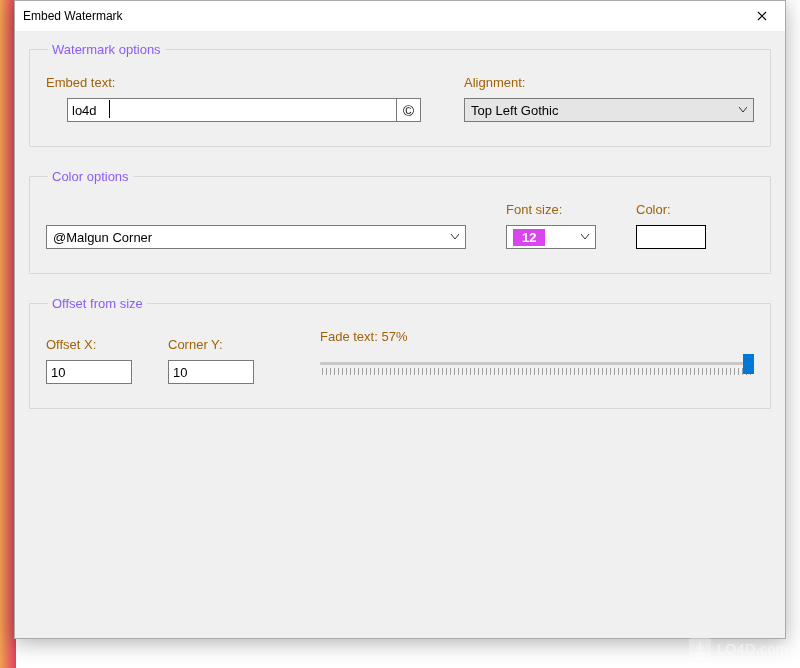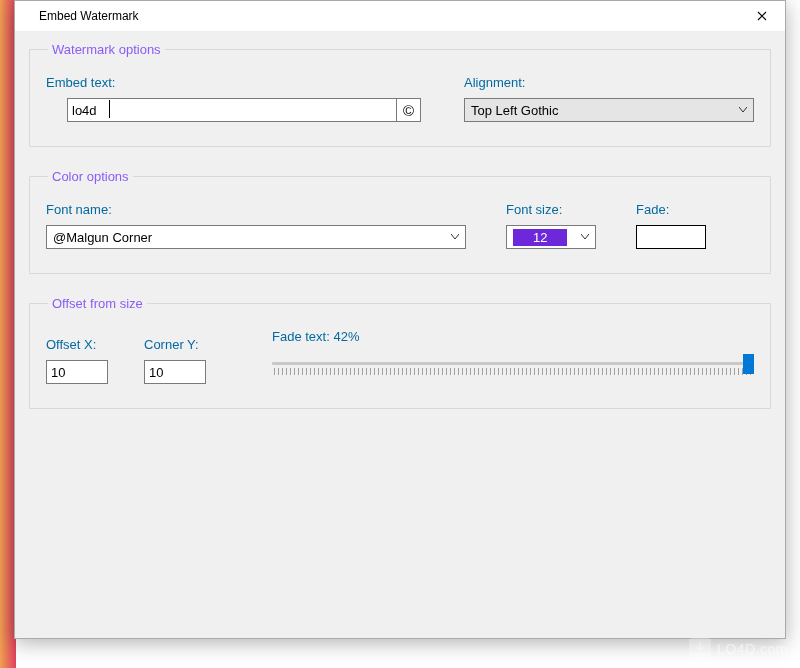--- a/index.html
+++ b/index.html
@@ -25,21 +25,21 @@
   background: #fff;
   border: 1px solid #aaa;
   box-shadow: 0 4px 20px rgba(0,0,0,0.3);
 }
 .titlebar {
   height: 31px;
   background: #fff;
   border-bottom: 1px solid #eee;
   display: flex;
   align-items: center;
-  padding-left: 24px;
+  padding-left: 8px;
 }
 .titlebar-text {
   flex: 1;
   font-size: 12px;
   color: #000;
 }
 .close-btn {
   width: 46px;
   height: 31px;
   display: flex;
@@ -61,21 +61,21 @@
   position: relative;
 }
 fieldset.groupbox legend {
   padding: 0 4px;
   font-size: 13px;
   color: #8b5cf6;
   margin-left: 2px;
 }
 .row { display: flex; gap: 40px; align-items: flex-end; }
 .col { display: flex; flex-direction: column; gap: 6px; }
-label.field-label { font-size: 13px; color: #0369a1; margin-bottom: 2px; }
+label.field-label { font-size: 13px; color: #a16207; margin-bottom: 2px; }
 input.text {
   border: 1px solid #7a7a7a;
   background: #fff;
   height: 24px;
   padding: 2px 4px;
   font-size: 13px;
   font-family: inherit;
 }
 .embed-input {
   width: 330px;
@@ -111,32 +111,33 @@
   right: 6px;
   top: 50%;
   transform: translateY(-50%);
   pointer-events: none;
 }
 .select .chev svg { width: 8px; height: 6px; display: block; }
 .alignment-select { width: 290px; }
 .fontname-select { width: 420px; }
 .fontsize-select { width: 90px; }
 .fontsize-select .val {
-  background: #6d28d9;
+  background: #d946ef;
   color: #fff;
-  padding: 1px 20px;
+  padding: 1px 9px;
+  font-weight: bold;
 }
 .color-swatch {
   width: 70px;
   height: 24px;
   border: 1px solid #000;
   background: #fff;
   cursor: pointer;
 }
-.offset-input { width: 62px; }
+.offset-input { width: 86px; }
 .offset-row { display: flex; gap: 36px; align-items: flex-end; }
 .slider-wrap { flex: 1; margin-left: 30px; display: flex; flex-direction: column; gap: 6px; }
 .slider-track {
   position: relative;
   height: 32px;
   width: 100%;
 }
 .slider-rail {
   position: absolute;
   top: 10px;
@@ -231,21 +232,20 @@
               </span>
           </div>
         </div>
       </div>
     </fieldset>
 
     <fieldset class="groupbox">
       <legend>Color options</legend>
       <div class="row">
         <div class="col">
-          <label class="field-label">Font name:</label>
           <div class="select white fontname-select">
             <span>@Malgun Corner</span>
             <span class="chev">
                 <svg viewBox="0 0 8 6">
                   <path d="M0 0 L4 5 L8 0" fill="none" stroke="#333" stroke-width="1"></path>
                 </svg>
               </span>
           </div>
         </div>
         <div class="col">
@@ -253,39 +253,39 @@
           <div class="select white fontsize-select">
             <span class="val">12</span>
             <span class="chev">
                 <svg viewBox="0 0 8 6">
                   <path d="M0 0 L4 5 L8 0" fill="none" stroke="#333" stroke-width="1"></path>
                 </svg>
               </span>
           </div>
         </div>
         <div class="col">
-          <label class="field-label">Fade:</label>
+          <label class="field-label">Color:</label>
           <div class="color-swatch" title="#ffffff"></div>
         </div>
       </div>
     </fieldset>
 
     <fieldset class="groupbox">
       <legend>Offset from size</legend>
       <div class="offset-row">
         <div class="col">
           <label class="field-label">Offset X:</label>
           <input type="text" class="text offset-input" value="10" style="">
         </div>
         <div class="col">
           <label class="field-label">Corner Y:</label>
           <input type="text" class="text offset-input" value="10" style="">
         </div>
         <div class="slider-wrap">
-          <label class="field-label">Fade text: 42%</label>
+          <label class="field-label">Fade text: 57%</label>
           <div class="slider-track">
             <div class="slider-rail"></div>
             <div class="slider-ticks"></div>
             <div class="slider-thumb"></div>
           </div>
         </div>
       </div>
     </fieldset>
 
   </div>

